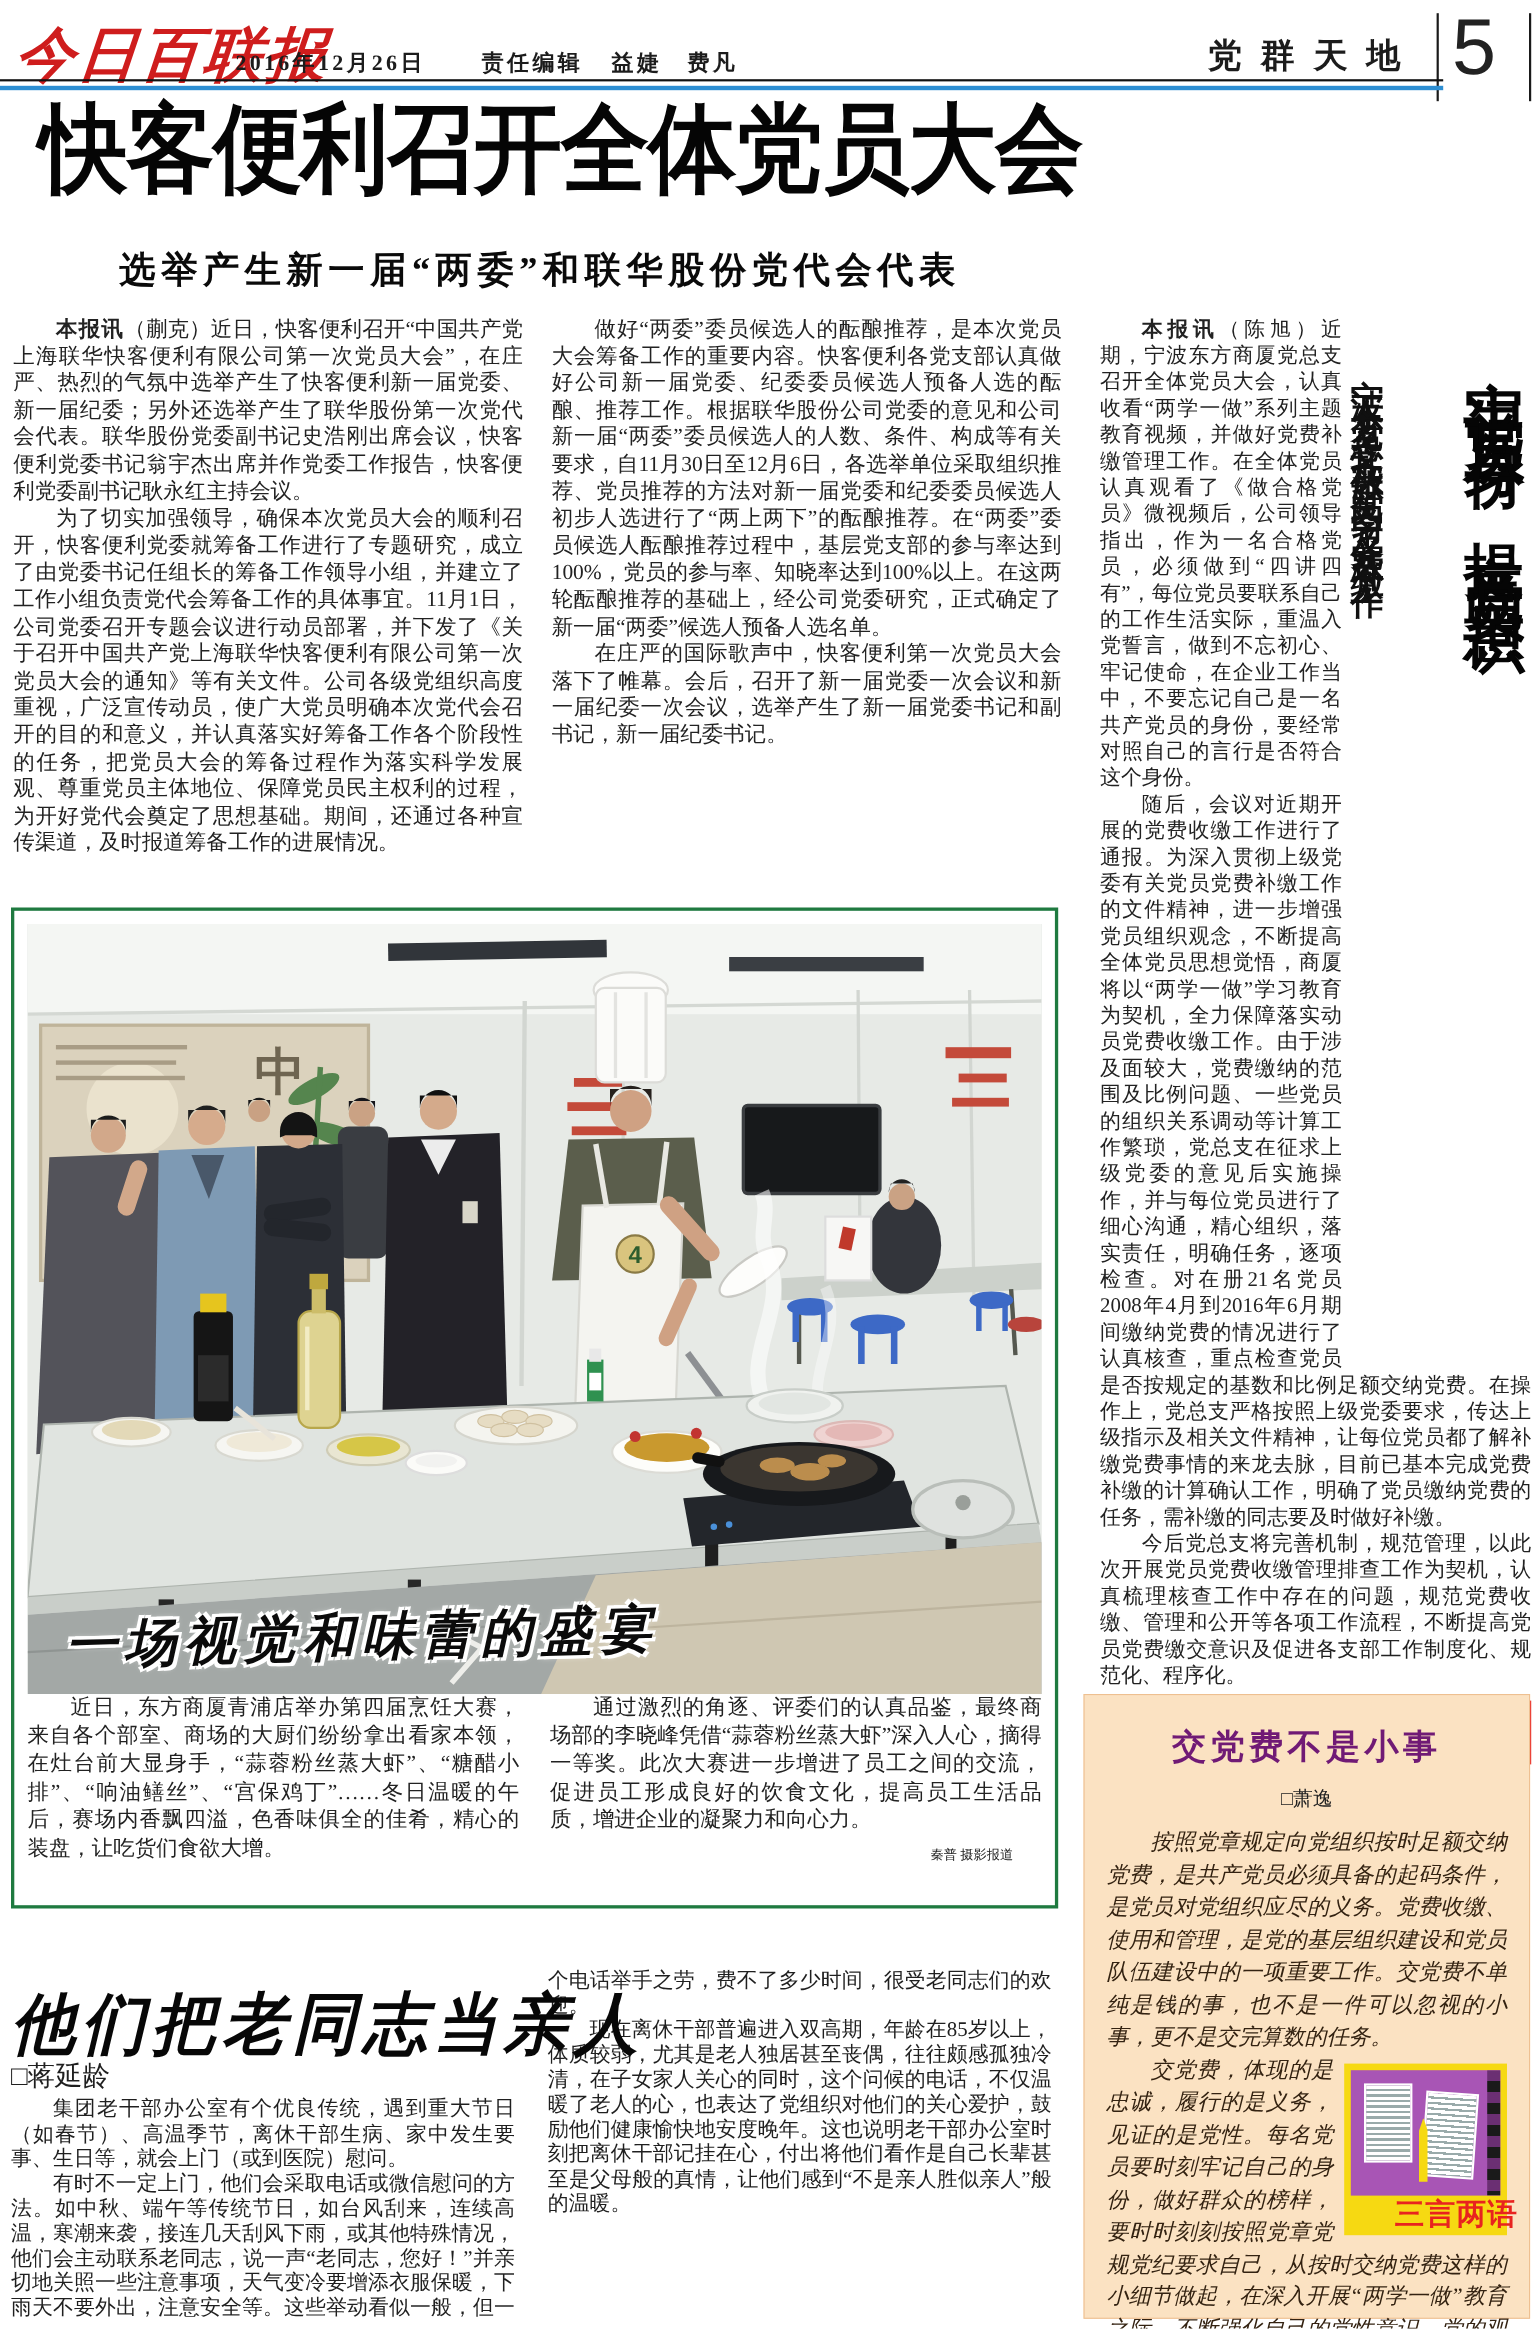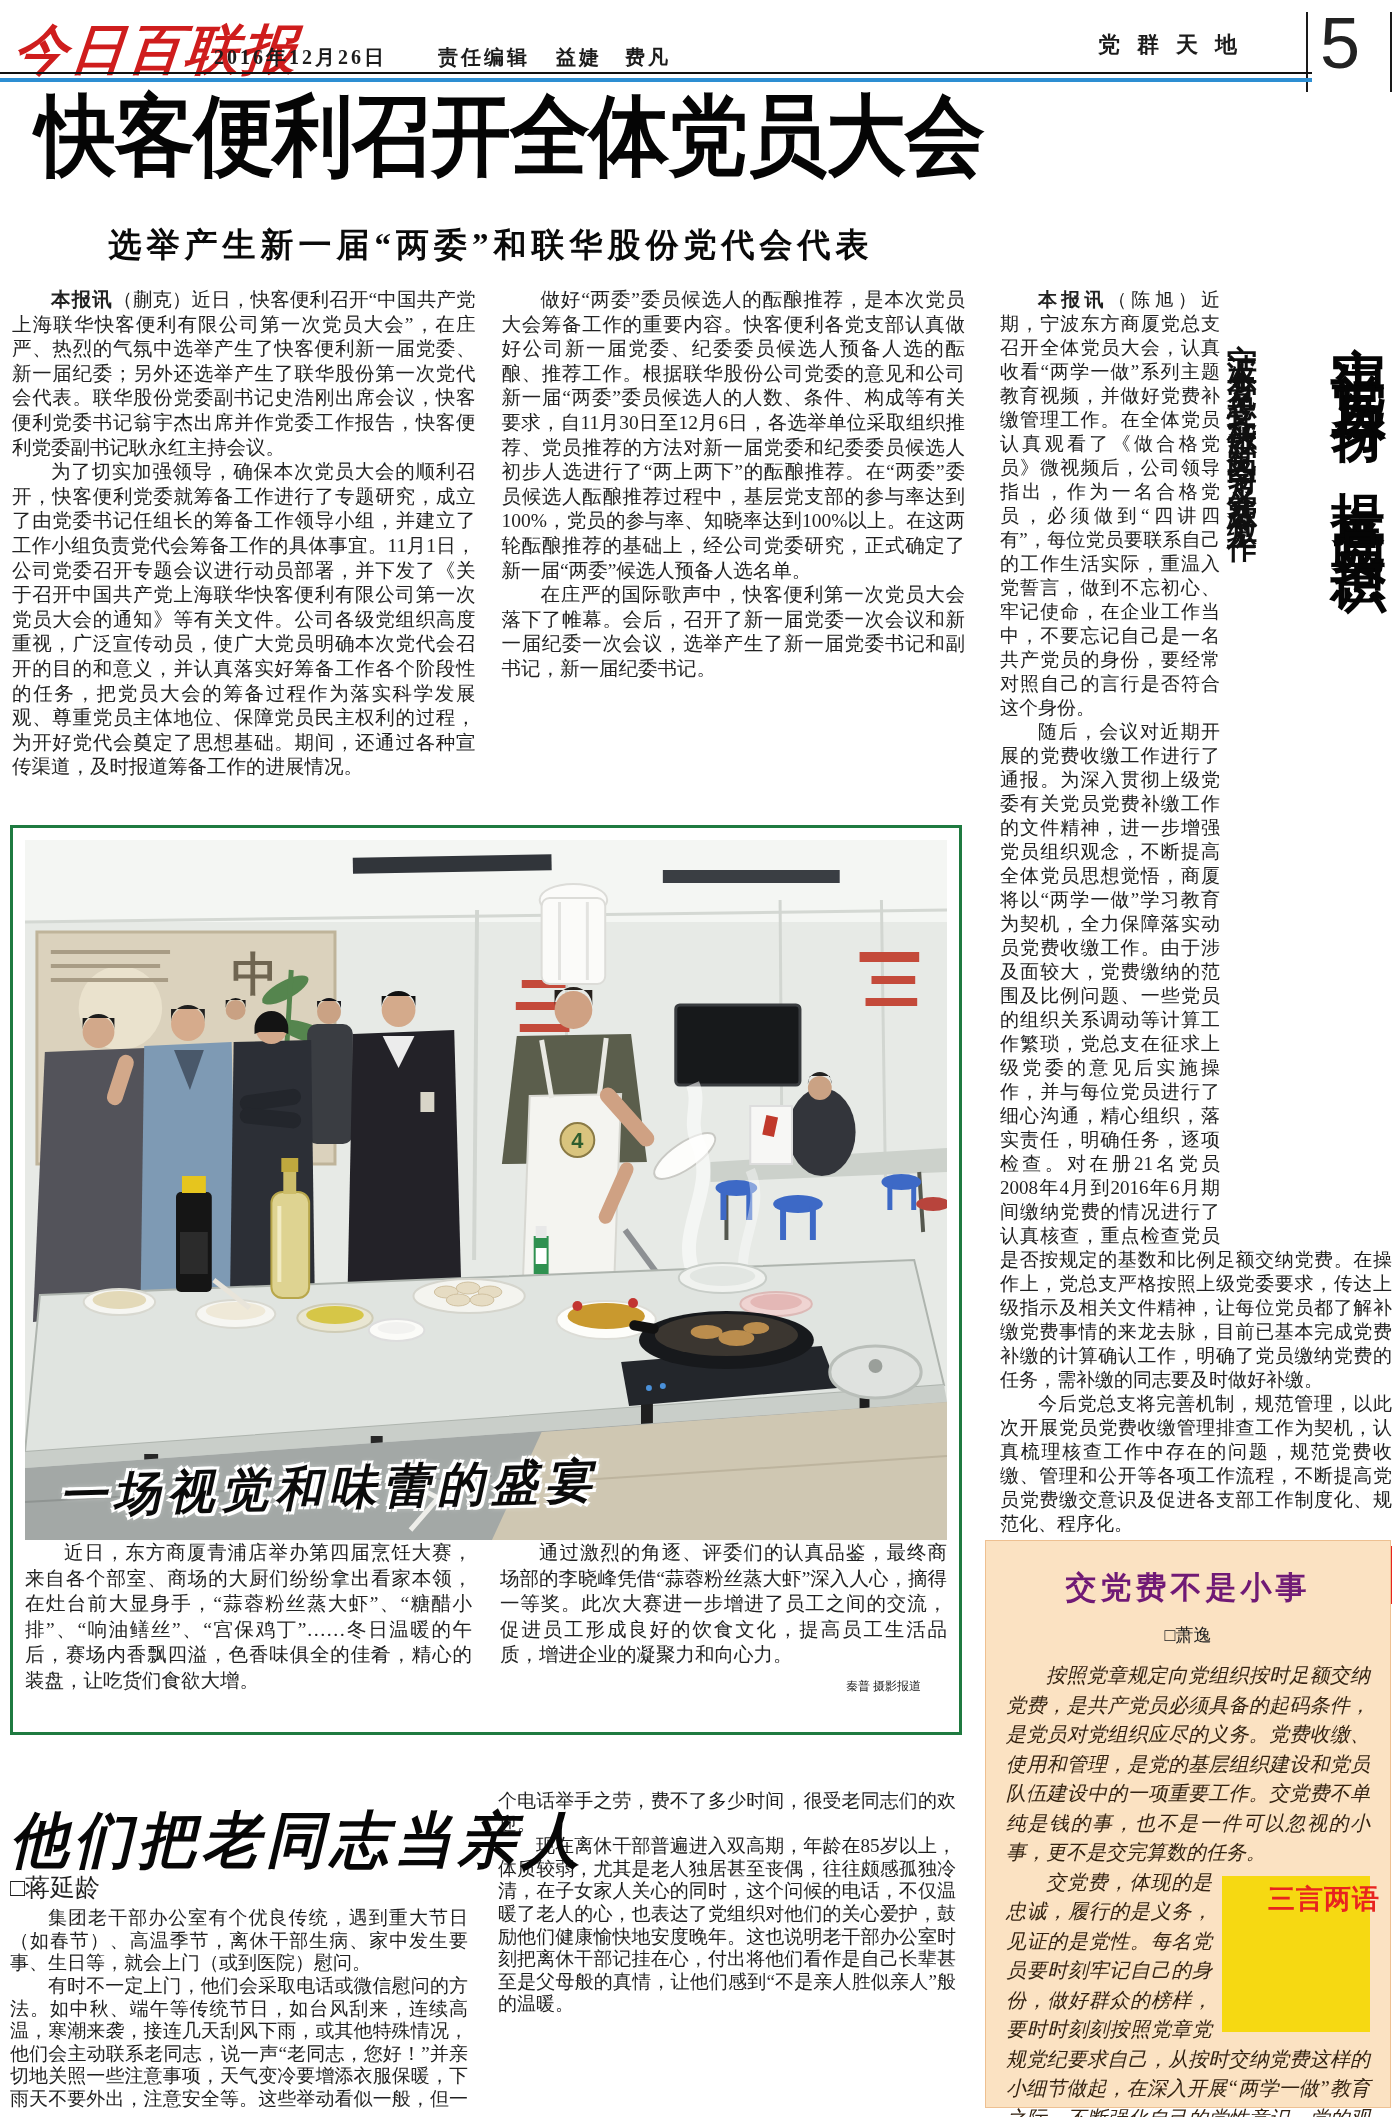--- a/index.html
+++ b/index.html
@@ -9,21 +9,21 @@
     font-family:"Liberation Serif","DejaVu Serif",serif; color:#1c1c1c; overflow:hidden;
   }
   .abs{ position:absolute; }
 
   
   .logo{ left:14px; top:14px; font-size:54px; font-weight:bold; font-style:italic;
          color:#cf1d1d; letter-spacing:3px; transform:skewX(-5deg); white-space:nowrap;}
   .m-date{ left:214px; top:44px; font-size:20px; font-weight:bold; letter-spacing:3px;text-align:right;}
   .m-editors{ left:438px; top:44px; font-size:20px; font-weight:bold; letter-spacing:3px;}
   .m-editors b{ margin-right:26px; }
-  .m-section{ left:1098px; top:30px; font-size:22px; font-weight:bold; letter-spacing:17px; white-space:nowrap;}
+  .m-section{ left:1098px; top:30px; font-size:31px; font-weight:bold; letter-spacing:17px; white-space:nowrap;}
   .m-pagenum{ left:1320px; top:2px; font-size:72px; font-weight:400;
               font-family:"Liberation Sans","DejaVu Sans",sans-serif; color:#222;}
   .vline{ width:2px; background:#1a1a1a; }
   .rule-black{ left:0; top:72px; width:1312px; height:2px; background:#111; }
   .rule-blue{ left:0; top:78px; width:1312px; height:4px; background:#2d8ed2; }
 
   
   .headline{ left:36px; top:90px; width:905px; text-align:center;
     font-family:"Liberation Sans","DejaVu Sans",sans-serif; font-weight:900;
     font-size:80px; line-height:1.04; letter-spacing:-1px; color:#050505;
@@ -76,21 +76,21 @@
   .elder-byline{ text-indent:0 !important; font-size:25px; margin-bottom:8px;}
 
   
   .peach{ left:985px; top:1540px; width:406px; height:568px; background:#fbe2c2;
     border:1px solid #eec091; padding:26px 20px 16px;}
   .peach-title{ text-align:center; font-size:31px; font-weight:bold; letter-spacing:4px; color:#701a75;}
   .peach-byline{ text-align:center; font-size:18px; margin-top:14px; color:#222;}
   .peach-text{ margin-top:14px; font-size:20px; line-height:29.5px; font-style:italic;
     text-align:justify; color:#332211;}
   .sany-logo{ float:right; width:148px; height:156px; margin:8px 0 4px 10px;
-    background:#f6d912; padding:6px 6px 2px; display:flex; 
+    background:#f6d912; padding:6px 6px 2px; display:flex; flex-direction:column;
     font-style:normal;}
   .sany-purple{ flex:1; background:#a855b5; position:relative; overflow:hidden;}
   .sany-doc{ position:absolute; background:repeating-linear-gradient(#fff 0 3px,#9aa 3px 5px);
     border:2px solid #fff; }
   .sany-doc.d1{ left:12px; top:12px; width:44px; height:72px;}
   .sany-doc.d2{ left:66px; top:20px; width:48px; height:78px; transform:rotate(4deg);}
   .sany-pen{ position:absolute; left:62px; top:44px; width:8px; height:58px; background:#f6d912;
     clip-path:polygon(50% 0,100% 20%,100% 100%,0 100%,0 20%);}
   .sany-strip{ position:absolute; right:0; top:0; width:12px; height:100%;
     background:repeating-linear-gradient(#6b2f73 0 10px,#1a1a1a 10px 20px);}

